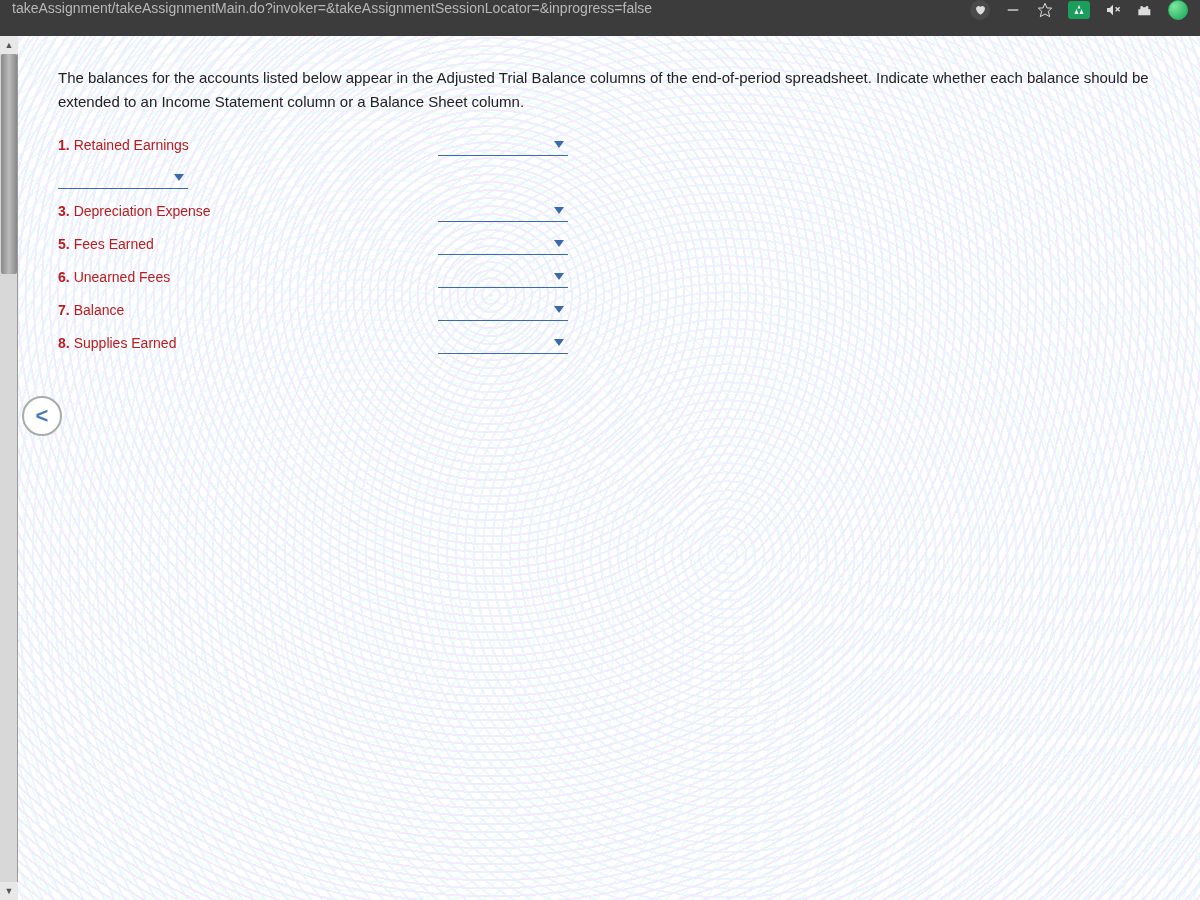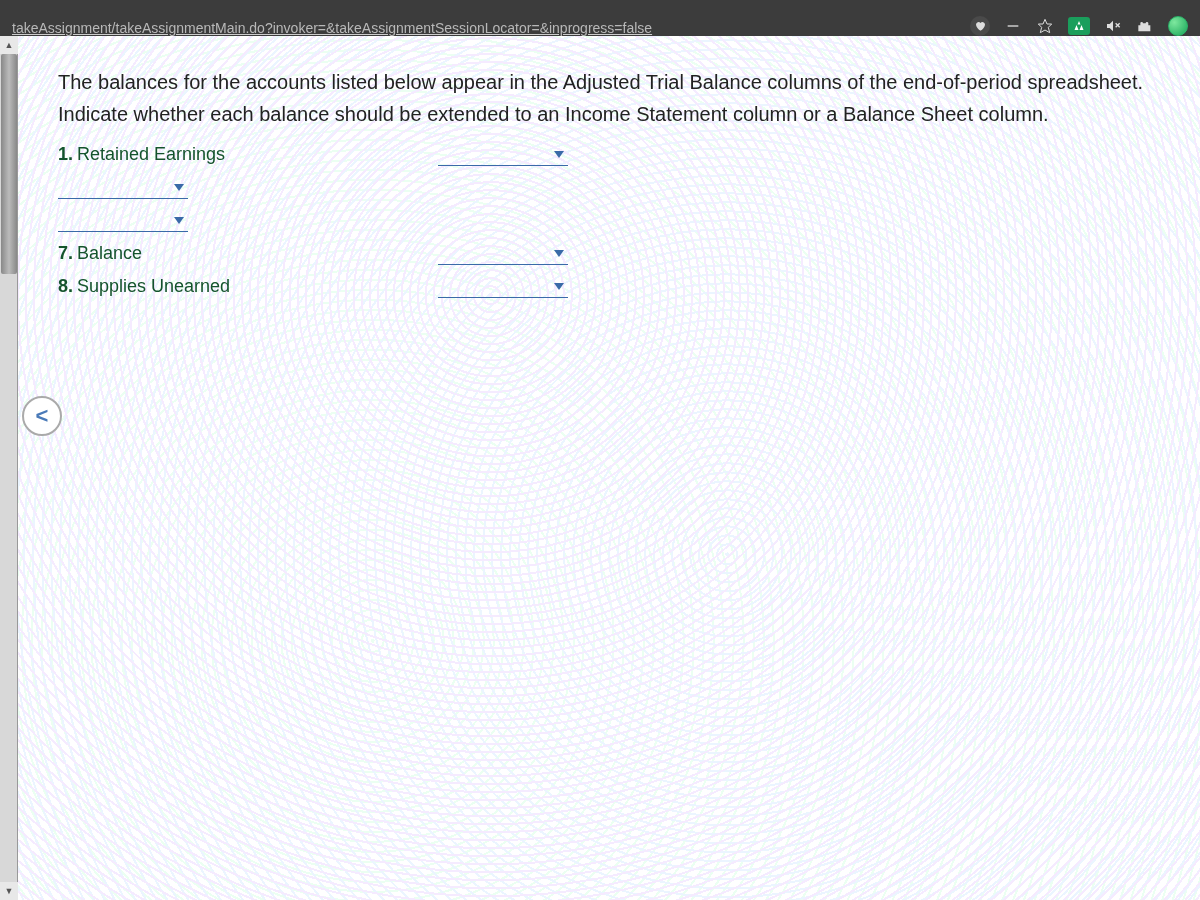--- a/index.html
+++ b/index.html
@@ -8,25 +8,24 @@
       background: #2a2a2a;
       width: 1200px;
       height: 900px;
       overflow: hidden;
       position: relative;
     }
     .browser-bar {
       background: #3c3c3c;
       height: 36px;
       display: flex;
-      align-items: flex-end;
+      align-items: flex-start;
       padding: 0 8px;
       color: #ccc;
       font-size: 13px;
-      text-decoration: underline;
     }
     .url-bar {
       flex: 1;
       color: #b8b8b8;
       font-size: 14px;
       padding-left: 4px;
       white-space: nowrap;
       overflow: hidden;
     }
     .browser-icons {
@@ -112,33 +111,34 @@
       background: #fff;
       position: relative;
       overflow: hidden;
     }
     .page-content {
       padding: 30px 20px 20px 40px;
       position: relative;
       z-index: 2;
     }
     .question-text {
-      font-size: 20px;
+      font-size: 15px;
       color: #222;
       line-height: 1.6;
       margin-bottom: 14px;
     }
     .items-list {
       list-style: none;
     }
     .item-row {
       display: flex;
+      align-items: center;
       height: 33px;
-      font-size: 18px;
-      color: #14532d;
+      font-size: 14px;
+      color: #b91c1c;
     }
     .item-label {
       width: 380px;
     }
     .item-label b { font-weight: bold; margin-right: 4px;}
     .dropdown {
       width: 130px;
       height: 22px;
       border: none;
       border-bottom: 1.5px solid #3a6aa8;
@@ -251,32 +251,45 @@
           <div class="dropdown">
               <span class="dropdown-arrow"></span>
             </div>
         </li>
         <li class="item-row">
           <div class="dropdown">
               <span class="dropdown-arrow"></span>
             </div>
         </li>
         <li class="item-row">
+          <span class="item-label"><b>3.</b><span>Depreciation Expense</span></span>
+          <div class="dropdown">
+              <span class="dropdown-arrow"></span>
+            </div>
+        </li>
+        <li class="item-row">
+          <span class="item-label"><b>5.</b><span>Fees Earned</span></span>
+          <div class="dropdown">
+              <span class="dropdown-arrow"></span>
+            </div>
+        </li>
+        <li class="item-row">
+          <span class="item-label"><b>6.</b><span>Unearned Fees</span></span>
           <div class="dropdown">
               <span class="dropdown-arrow"></span>
             </div>
         </li>
         <li class="item-row">
           <span class="item-label"><b>7.</b><span>Balance</span></span>
           <div class="dropdown">
               <span class="dropdown-arrow"></span>
             </div>
         </li>
         <li class="item-row">
-          <span class="item-label"><b>8.</b><span>Supplies Unearned</span></span>
+          <span class="item-label"><b>8.</b><span>Supplies Earned</span></span>
           <div class="dropdown">
               <span class="dropdown-arrow"></span>
             </div>
         </li>
       </ul>
     </div>
   </div>
 </div>
 
 </body></html>

